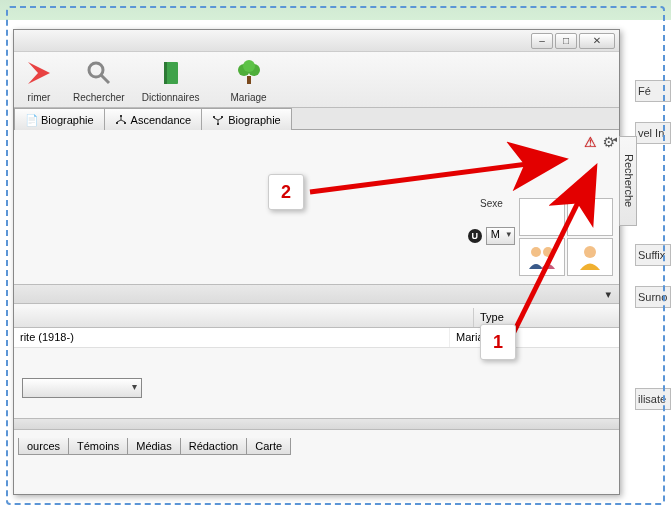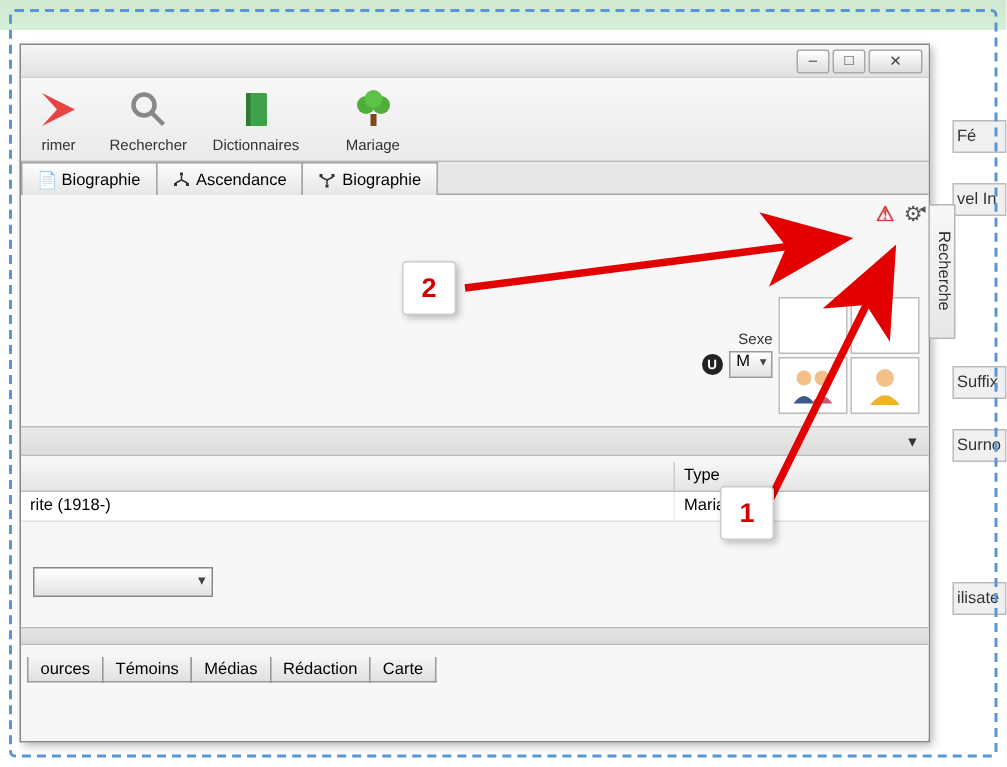--- a/index.html
+++ b/index.html
@@ -105,21 +105,21 @@
     display:flex;gap:6px;align-items:center;
   }
   .alerticon { color:#d22; font-size:14px; }
   .gearicon { color:#555; font-size:14px; }
   
   .sexe-block {
     position:absolute;
     right:6px; top:68px;
     display:flex; align-items:flex-start; gap:4px;
   }
-  .sexe-col { display:flex;flex-direction:column;align-items:flex-end;gap:2px;margin-top:23px; }
+  .sexe-col { display:flex;flex-direction:column;align-items:center;gap:18px; }
   .sexe-label{font-size:10px;color:#333;}
   .sexe-row{display:flex;align-items:center;gap:4px;}
   .ubadge{width:14px;height:14px;border-radius:50%;background:#222;color:#fff;font-size:9px;display:flex;align-items:center;justify-content:center;font-weight:bold;}
   .sexe-select{
     border:1px solid #999;background:linear-gradient(#fff,#e2e2e2);
     height:18px;padding:0 14px 0 4px;font-size:11px;position:relative;
   }
   .sexe-select::after{content:"▾";position:absolute;right:3px;top:1px;font-size:9px;color:#444;}
   .portraits{display:grid;grid-template-columns:46px 46px;grid-template-rows:38px 38px;gap:2px;}
   .portrait{border:1px solid #bbb;background:#fff;display:flex;align-items:center;justify-content:center;}
@@ -132,21 +132,21 @@
     color:#333;
   }
   
   .typehdr {
     position:absolute;left:0;right:0;top:178px;height:20px;
     background:linear-gradient(#f6f6f6,#e4e4e4);
     border-bottom:1px solid #bcbcbc;
     display:flex;
   }
   .typehdr .cell1{flex:1;}
-  .typehdr .cell2{width:170px;border-left:1px solid #ccc;padding:3px 6px;font-size:11px;}
+  .typehdr .cell2{width:146px;border-left:1px solid #ccc;padding:3px 6px;font-size:11px;}
   .row1 {
     position:absolute;left:0;right:0;top:198px;height:20px;
     background:#fff;border-bottom:1px solid #e0e0e0;
     display:flex;font-size:11px;justify-content:center;
   }
   .row1 .cell1{flex:1;padding:3px 6px;}
   .row1 .cell2{width:170px;border-left:1px solid #eee;padding:3px 6px;}
   
   .dd {
     position:absolute;left:8px;top:248px;

